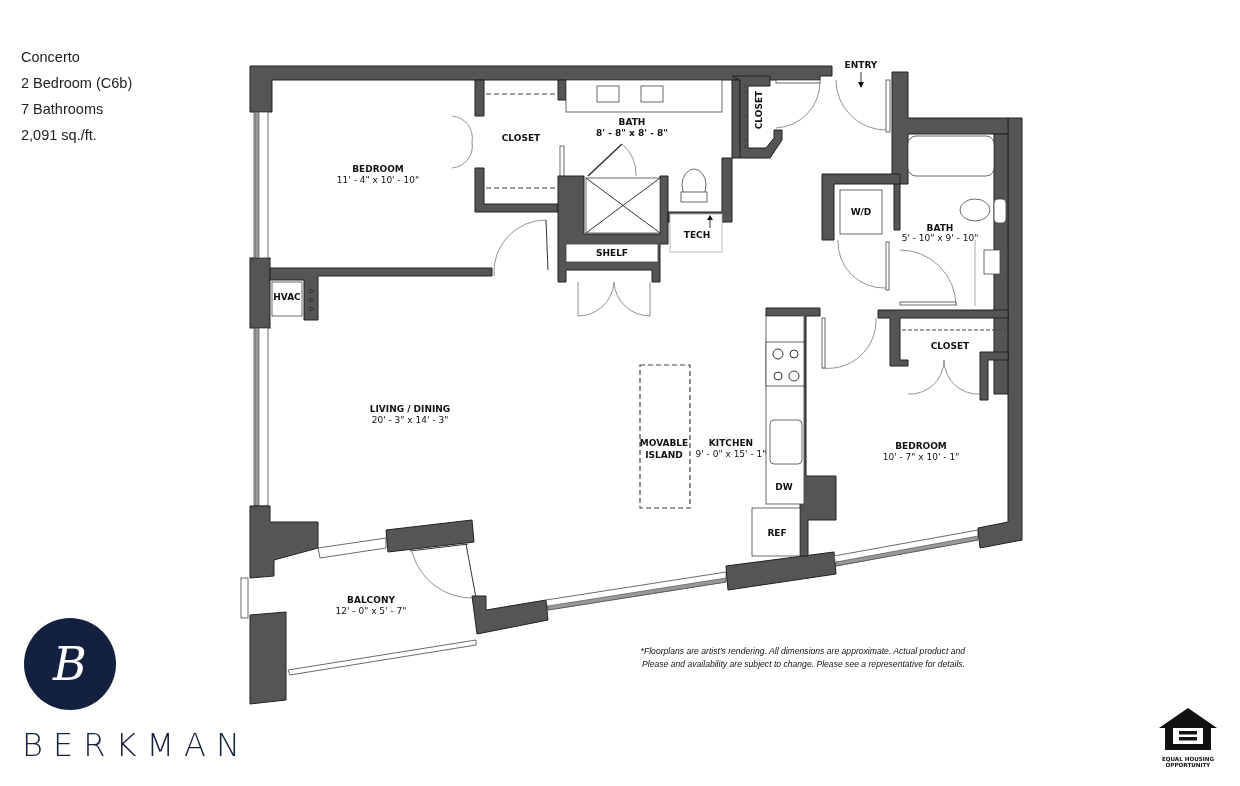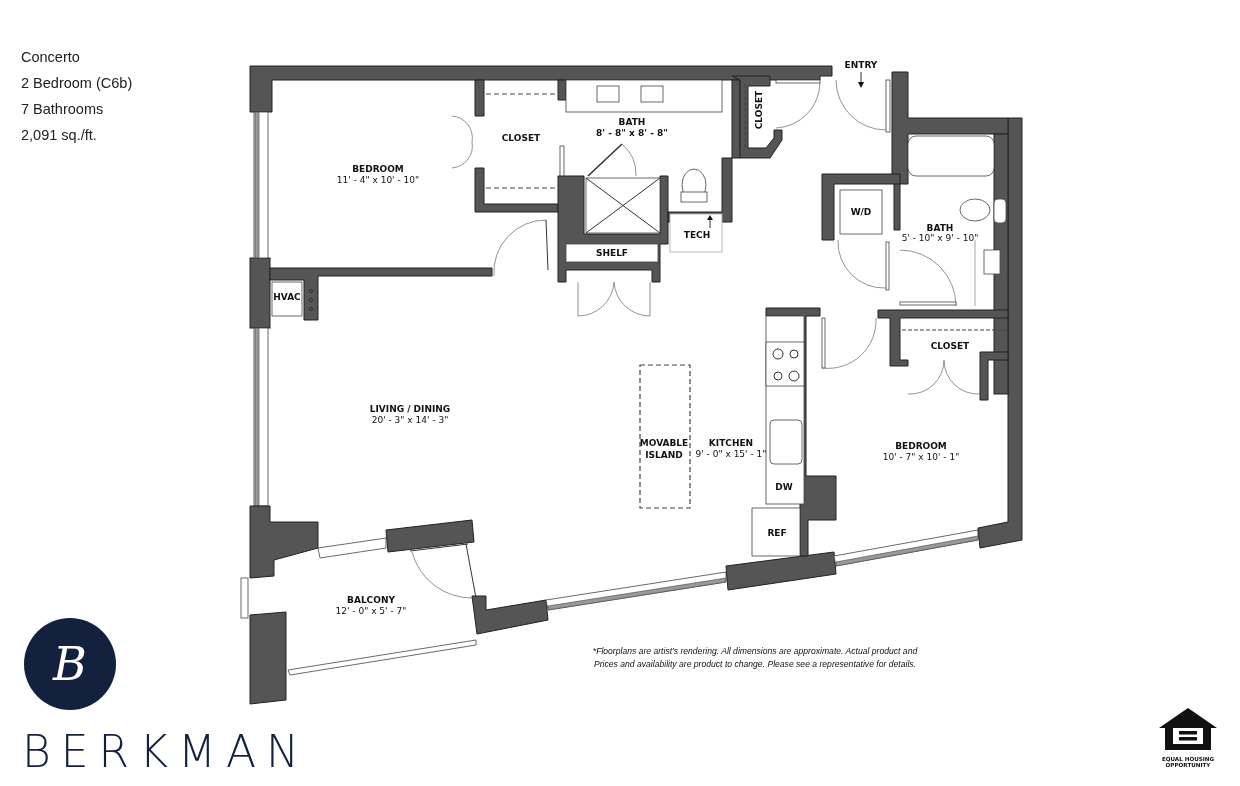--- a/index.html
+++ b/index.html
@@ -8,24 +8,24 @@
   .info div{white-space:nowrap;}
   svg.plan{position:absolute;left:0;top:0;}
   .lbl{font-family:"DejaVu Sans",sans-serif;font-weight:bold;font-size:9px;fill:#111;text-anchor:middle;}
   .dim{font-family:"DejaVu Sans",sans-serif;font-size:9px;fill:#111;text-anchor:middle;}
   .wall{fill:#555;stroke:#222;stroke-width:1;}
   .thin{fill:none;stroke:#333;stroke-width:1;}
   .arc{fill:none;stroke:#777;stroke-width:0.8;}
   .win{fill:#fff;stroke:#444;stroke-width:0.8;}
   .wing{fill:#999;stroke:#444;stroke-width:0.6;}
   .dash{fill:none;stroke:#444;stroke-width:1.2;stroke-dasharray:5 3;}
-  .disclaimer{position:absolute;left:545px;top:645px;width:420px;text-align:center;font-style:italic;font-size:8.6px;line-height:12.5px;color:#111;font-family:"Liberation Sans",sans-serif;}
+  .disclaimer{position:absolute;left:545px;top:645px;width:420px;text-align:right;font-style:italic;font-size:8.6px;line-height:12.5px;color:#111;font-family:"Liberation Sans",sans-serif;}
   .logo-circle{position:absolute;left:24px;top:618px;width:92px;height:92px;border-radius:50%;background:#13213f;}
   .logo-b{position:absolute;left:0;top:0;width:92px;height:92px;text-align:center;line-height:92px;color:#fff;font-family:"DejaVu Serif",serif;font-style:italic;font-size:46px;}
-  .brand{position:absolute;left:22px;top:726px;font-size:44px;letter-spacing:10px;color:#13213f;font-family:"DejaVu Sans",sans-serif;font-weight:300;}
+  .brand{position:absolute;left:22px;top:726px;font-size:32px;letter-spacing:10px;color:#13213f;font-family:"DejaVu Sans",sans-serif;font-weight:300;}
   .eho{position:absolute;left:1157px;top:706px;width:62px;text-align:center;}
   .eho-text{font-family:"DejaVu Sans",sans-serif;font-weight:bold;font-size:5.6px;line-height:6.4px;color:#111;}
 </style>
 </head>
 <body>
 
 <div class="info">
   <div>Concerto</div>
   <div>2 Bedroom (C6b)</div>
   <div>7 Bathrooms</div>
@@ -172,21 +172,21 @@
   <text class="lbl" x="777" y="536">REF</text>
   <text class="lbl" x="950" y="349">CLOSET</text>
   <text class="lbl" x="921" y="449">BEDROOM</text>
   <text class="dim" x="921" y="460">10' - 7" x 10' - 1"</text>
   <text class="lbl" x="371" y="603">BALCONY</text>
   <text class="dim" x="371" y="614">12' - 0" x 5' - 7"</text>
 </svg>
 
 <div class="disclaimer">
   <div>*Floorplans are artist's rendering. All dimensions are approximate. Actual product and</div>
-  <div>Prices and availability are product to change. Please see a representative for details.</div>
+  <div>Please and availability are subject to change. Please see a representative for details.</div>
 </div>
 
 <div class="logo-circle">
   <div class="logo-b">B</div>
 </div>
 <div class="brand">BERKMAN</div>
 
 <div class="eho">
   <svg width="62" height="46" viewBox="0 0 62 46">
     <polygon points="31,2 2,22 8,22 8,44 54,44 54,22 60,22" fill="#111"></polygon>

